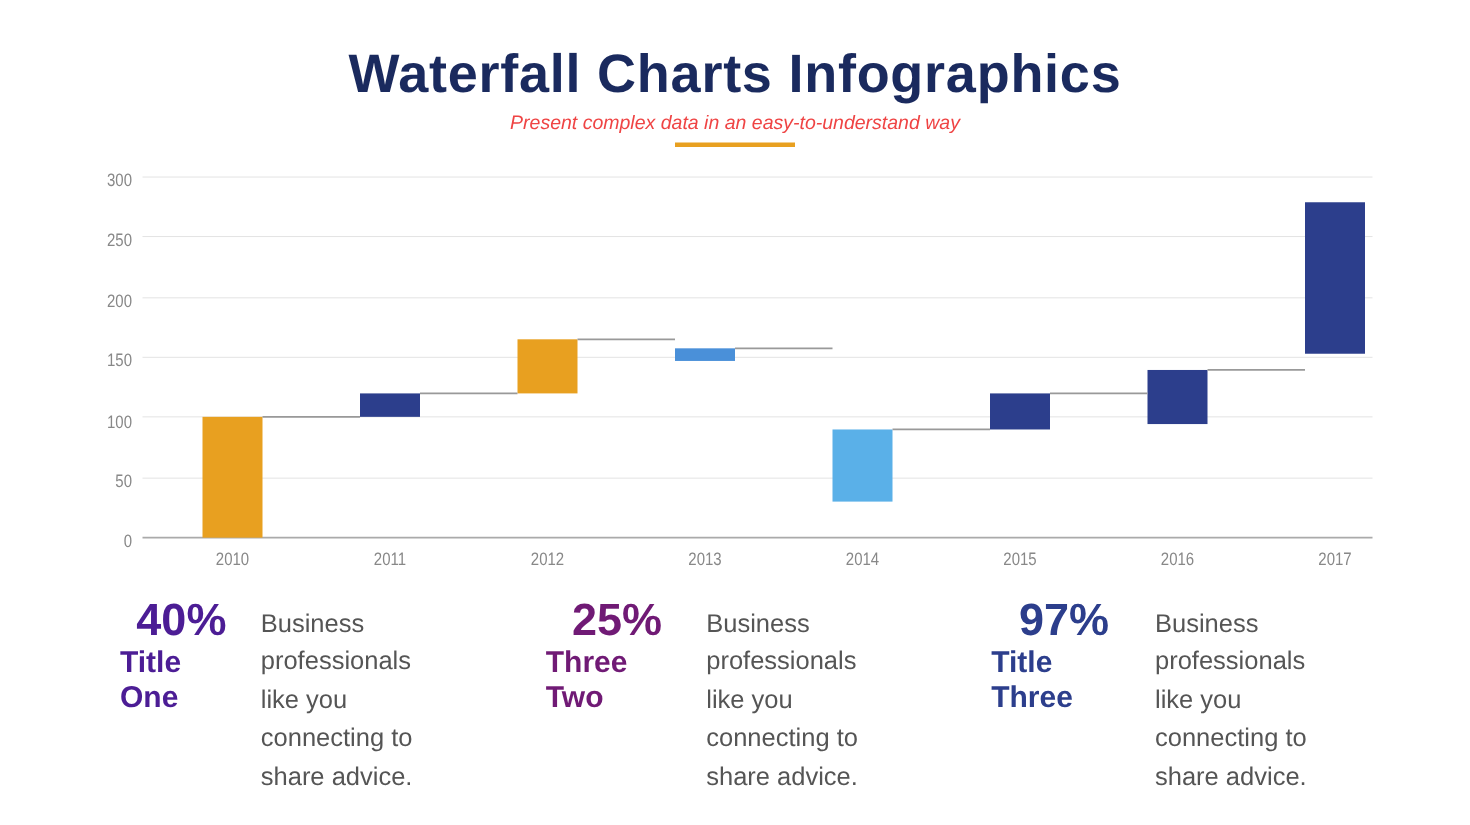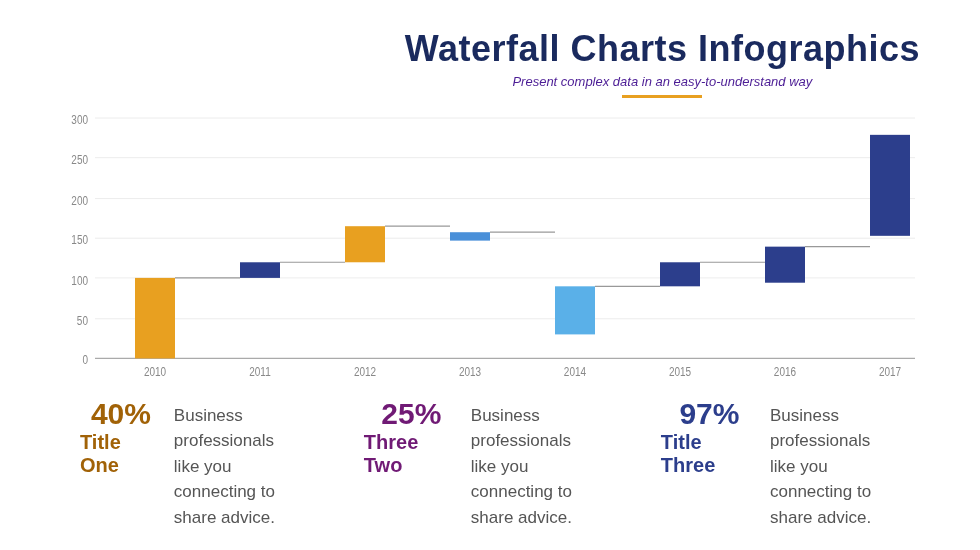--- a/index.html
+++ b/index.html
@@ -9,39 +9,39 @@
       background: #ffffff;
       font-family: 'Arial', sans-serif;
       overflow: hidden;
     }
 
     .page {
       width: 980px;
       height: 550px;
       display: flex;
       flex-direction: column;
-      align-items: flex-end;
+      align-items: center;
       padding: 28px 60px 20px 60px;
     }
 
     .header {
       text-align: center;
       margin-bottom: 6px;
     }
 
     .main-title {
       font-size: 36px;
       font-weight: 900;
       color: #1a2a5e;
       letter-spacing: 0.5px;
     }
 
     .subtitle {
       font-size: 13px;
-      color: #4c1d95;
+      color: #ef4444;
       margin-top: 4px;
       font-style: italic;
     }
 
     .title-underline {
       width: 80px;
       height: 3px;
       background: #e8a020;
       margin: 6px auto 0 auto;
     }
@@ -79,21 +79,21 @@
       font-weight: 900;
       line-height: 1;
     }
 
     .legend-title {
       font-size: 20px;
       font-weight: 900;
       margin-top: 2px;
     }
 
-    .color-orange { color: #a16207; }
+    .color-orange { color: #4c1d95; }
     .color-blue { color: #701a75; }
     .color-darkblue { color: #2c3e8c; }
 
     .legend-desc {
       font-size: 17px;
       color: #555;
       line-height: 1.5;
       padding-top: 4px;
       max-width: 130px;
     }

